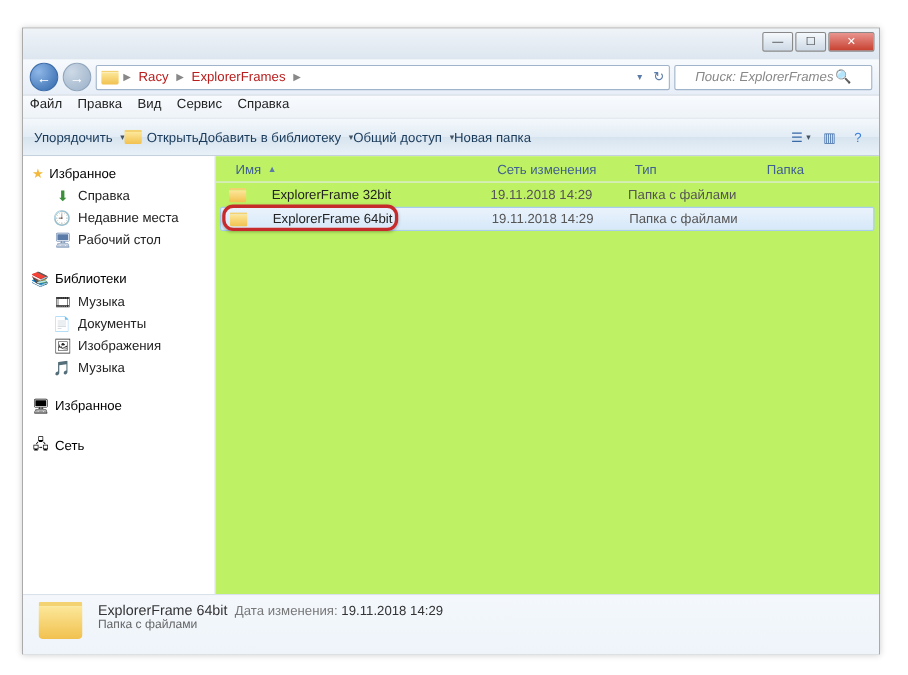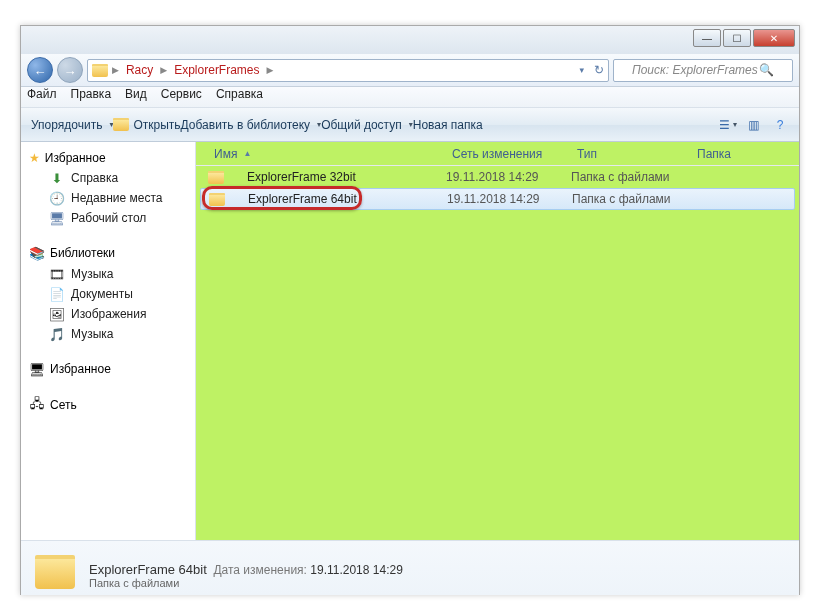--- a/index.html
+++ b/index.html
@@ -57,21 +57,21 @@
 .row .cell-name { width: 238px; display: flex; align-items: center; gap: 23px; }
 .row .cell-date { width: 125px; color: #555; }
 .row .cell-type { width: 120px; color: #555; }
 .row .cell-size { width: 80px; color: #555; }
 .row.selected { background: linear-gradient(#eaf3fc,#d6e8f9); border: 1px solid #a7cdf0; border-radius: 2px; margin: 0 4px 0 4px; padding-left: 8px; }
 .folder-icon { width: 16px; height: 13px; background: linear-gradient(#fce79a,#f1c14e); border-radius: 1px 1px 2px 2px; border-top: 2px solid #f3d272; display: inline-block; }
 
 .highlight-ring { position: absolute; border: 3px solid #c62a2a; border-radius: 10px; pointer-events: none; box-shadow: 0 1px 3px rgba(0,0,0,0.3); }
 
 
-.details { height: 55px; border-top: 1px solid #d9e1ea; background: linear-gradient(#f4f8fc,#eef4fa); display: flex; align-items: flex-end; padding: 6px 14px; gap: 14px; }
+.details { height: 55px; border-top: 1px solid #d9e1ea; background: linear-gradient(#f4f8fc,#eef4fa); display: flex; align-items: flex-start; padding: 6px 14px; gap: 14px; }
 .details .big-folder { width: 40px; height: 34px; background: linear-gradient(#fce79a,#f1c14e); border-radius: 2px 2px 4px 4px; border-top: 4px solid #f3d272; }
 .details .dtext { color: #333; }
 .details .dtitle { font-size: 13px; }
 .details .dsub { color: #666; font-size: 11px; }
 .details .dmeta-label { color: #777; }
 
 .folder-open-icon { display:inline-block; width:16px; height:13px; background: linear-gradient(#fce79a,#f1c14e); border-radius: 1px 1px 2px 2px; border-top:2px solid #f3d272; }
 </style>
 </head>
 <body>

